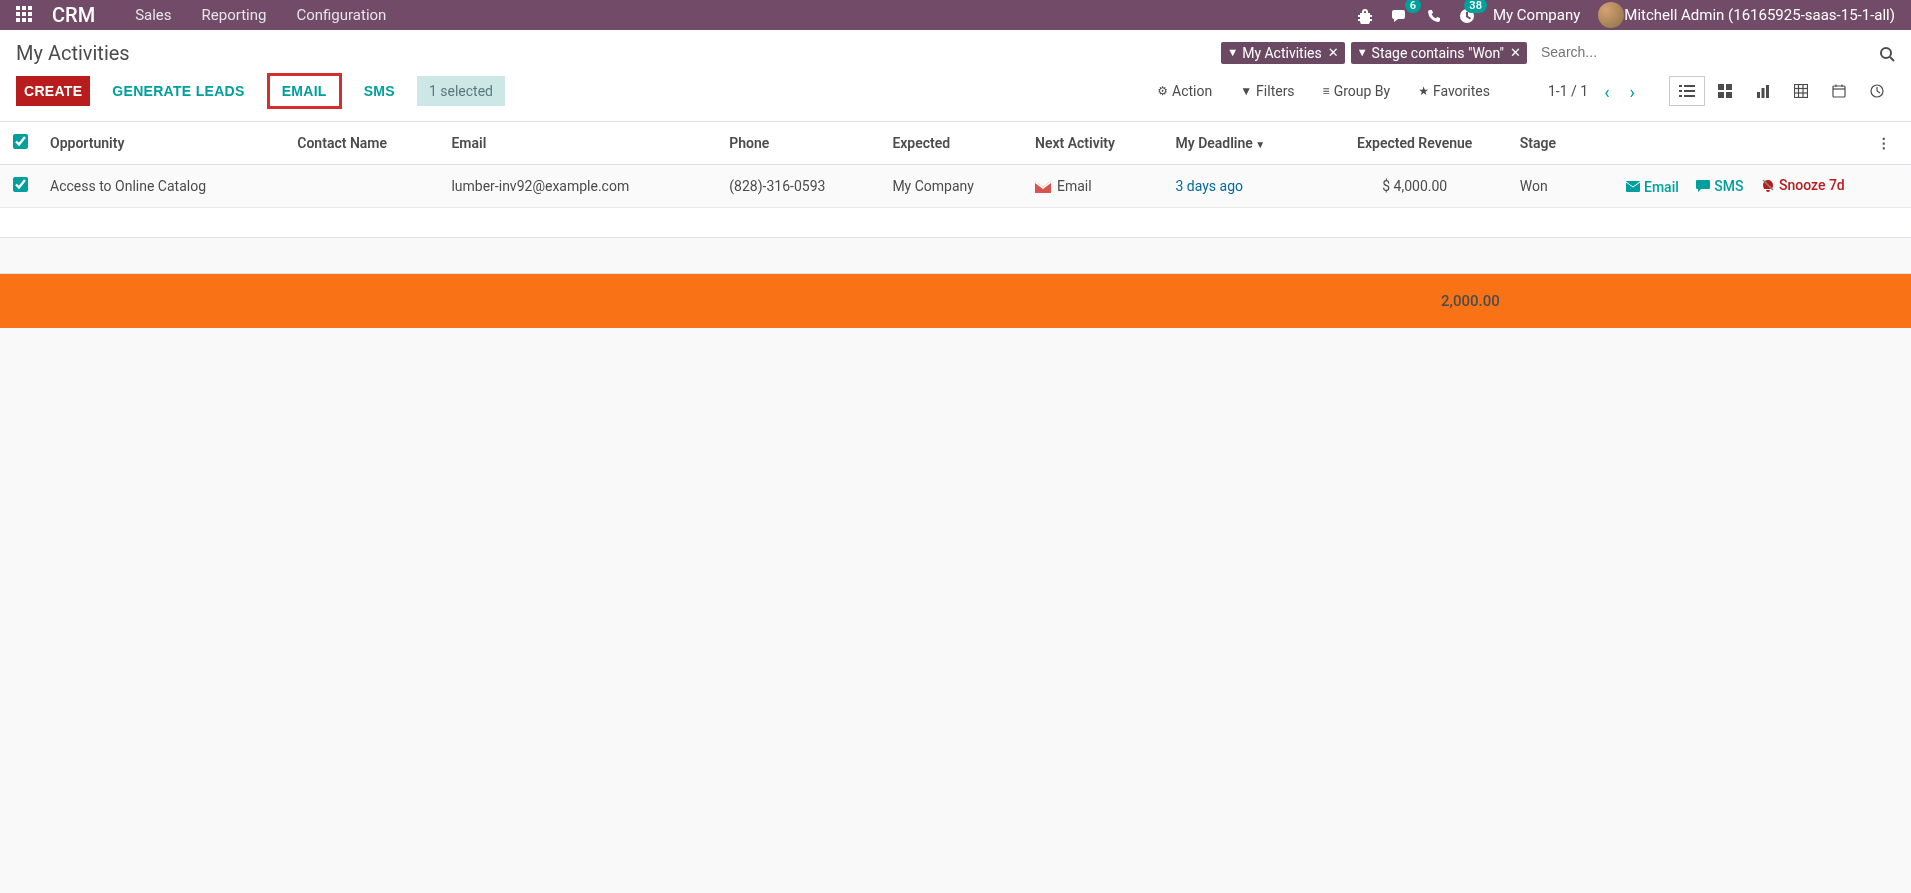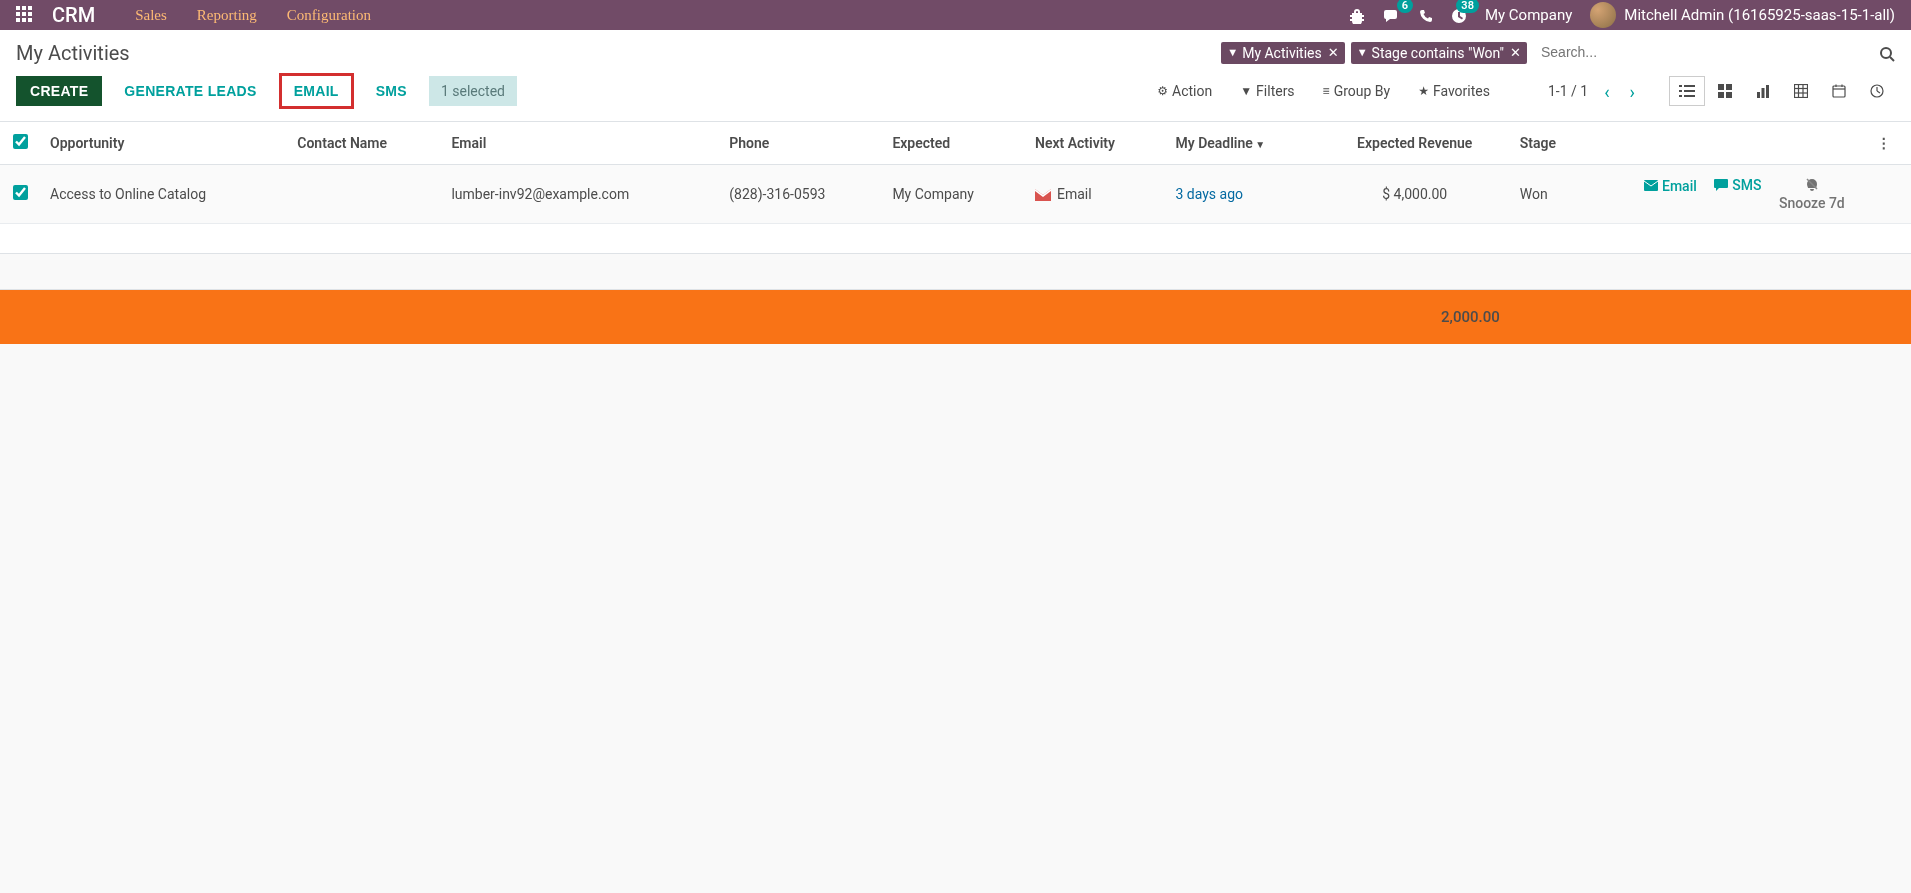--- a/index.html
+++ b/index.html
@@ -4,41 +4,41 @@
 <style>
   * { box-sizing: border-box; margin: 0; padding: 0; }
   body { font-family: -apple-system, BlinkMacSystemFont, "Segoe UI", Roboto, sans-serif; font-size: 14px; color: #4c4c4c; background: #f9f9f9; }
 
   
   .navbar { background: #714b67; color: #fff; height: 30px; display: flex; align-items: center; padding: 0 16px; }
   .apps-icon { width: 18px; height: 18px; display: grid; grid-template-columns: repeat(3,4px); grid-template-rows: repeat(3,4px); gap: 2px; margin-right: 18px; cursor: pointer; }
   .apps-icon span { background: #fff; width: 4px; height: 4px; }
   .brand { font-size: 20px; font-weight: 500; margin-right: 40px; color:#fff }
   .nav-menu { display: flex; gap: 30px; }
-  .nav-menu-item { color: #fdba74; cursor: pointer; font-size: 15px; font-family: Liberation Serif, serif; }
+  .nav-menu-item { color: #e5e5e5; cursor: pointer; font-size: 15px; }
   .nav-right { margin-left: auto; display: flex; align-items: center; gap: 18px; }
   .nav-icon { position: relative; cursor: pointer; color: #fff; font-size: 16px; }
   .badge { position: absolute; top: -8px; right: -12px; background: #00a09d; color: #fff; border-radius: 10px; font-size: 11px; padding: 1px 5px; font-weight: 600; }
   .company { color: #fff; font-size: 15px; }
-  .user { display: flex; align-items: center; gap: 8px; color: #fff; font-size: 15px; cursor:pointer }
+  .user { display: flex; align-items: center; gap: 0; color: #fff; font-size: 15px; cursor:pointer }
   .avatar { width: 26px; height: 26px; border-radius: 50%; background: radial-gradient(circle at 30% 30%, #d4a373, #8b6f47); }
 
   
   .control-panel { background: #fff; border-bottom: 1px solid #dee2e6; }
   .cp-top { display: flex; align-items: center; padding: 10px 16px 0 16px; }
   .page-title { font-size: 20px; color: #4c4c4c; }
   .search-area { margin-left: auto; display: flex; align-items: center; gap: 6px; }
   .filter-tag { display: inline-flex; align-items: center; background: #6b4962; color: #fff; padding: 3px 6px; font-size: 14px; border-radius: 2px; gap: 4px; }
   .filter-tag .funnel { font-size: 11px; }
   .filter-tag .x { cursor: pointer; margin-left: 2px; font-size: 13px; }
   .search-input { border: 1px solid #ccc; padding: 4px 8px; font-size: 14px; width: 260px; }
   .search-icon { cursor: pointer; font-size: 16px; color: #4c4c4c; margin-left: auto; }
 
   .cp-bottom { display: flex; align-items: center; padding: 8px 16px 12px 16px; gap: 10px; }
-  .btn-primary { background: #14532d; color: #fff; border: none; padding: 7px 14px; font-size: 14px; font-weight: 600; cursor: pointer; letter-spacing: 0.3px; text-align: right; }
+  .btn-primary { background: #b91c1c; color: #fff; border: none; padding: 7px 8px; font-size: 14px; font-weight: 600; cursor: pointer; letter-spacing: 0.3px; text-align: right; }
   .btn-link { background: none; border: none; color: #00a09d; font-size: 14px; font-weight: 600; padding: 7px 12px; cursor: pointer; letter-spacing: 0.3px; }
   .btn-link.highlighted { border: 3px solid #d32f2f; }
   .selected-badge { background: #cde7e7; color: #5a7a7a; padding: 7px 12px; font-size: 14px; }
   .spacer-flex { margin-left: auto; }
   .cp-action { display: inline-flex; align-items: center; gap: 4px; color: #4c4c4c; font-size: 14px; cursor: pointer; margin-right: 18px; }
   .cp-action .ico { font-size: 12px; }
   .pager { display: flex; align-items: center; gap: 12px; margin-left: 30px; }
   .pager-text { font-size: 14px; color: #4c4c4c; }
   .pager-btn { color: #00a09d; cursor: pointer; font-size: 18px; padding: 0 4px; }
   .view-switcher { display: flex; gap: 2px; margin-left: 20px; }
@@ -51,21 +51,21 @@
   th { text-align: left; font-weight: 600; padding: 12px 10px; font-size: 14px; border-bottom: 1px solid #dee2e6; color: #4c4c4c; white-space: nowrap; }
   th.sort::after { content: " ▼"; font-size: 10px; }
   td { padding: 12px 10px; font-size: 14px; border-bottom: 1px solid #e9ecef; white-space: nowrap; }
   tr.data-row { background: #fafafa; }
   .chk { width: 40px; text-align: center; }
   input[type=checkbox] { width: 15px; height: 15px; accent-color: #00a09d; cursor:pointer }
   .activity-cell { display: inline-flex; align-items: center; gap: 6px; }
   .activity-icon { color: #d9534f; }
   .overdue { color: #0369a1; }
   .row-action { display: inline-flex; align-items: center; gap: 4px; color: #00a09d; cursor: pointer; margin-right: 14px; font-weight: 500; }
-  .row-action.muted { color: #737373; flex-direction: column; }
+  .row-action.muted { color: #b91c1c; }
   .kebab { cursor: pointer; color: #555; padding: 0 8px;}
 
   .spacer-row td { height: 30px; background: #fff; border-bottom: 1px solid #dee2e6; }
   .gap-row td { height: 36px; background: #f9f9f9; border: none; border-bottom: 1px solid #dee2e6; border-top: 1px solid #dee2e6; }
   .total-row td { background: #f97316; font-size: 15px; padding: 18px 10px; border: none; }
   .total-row .total-val { text-align: right; font-weight: 500; }
 
   .num { text-align: center; }
   svg { display:inline-block; vertical-align:middle }
 </style>

